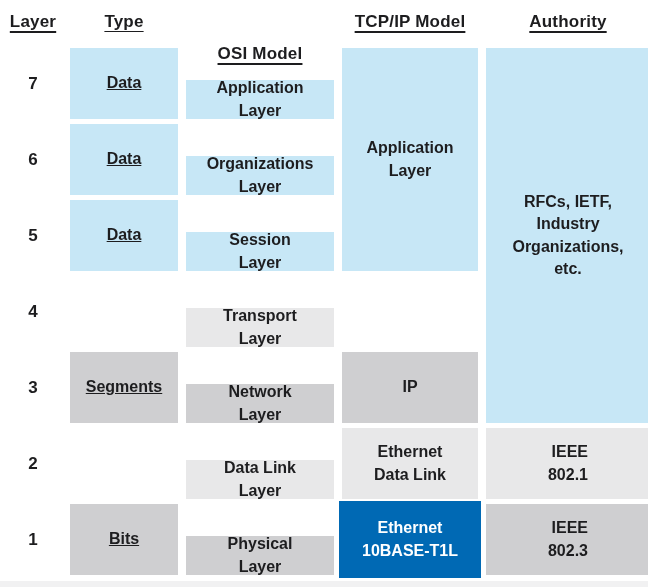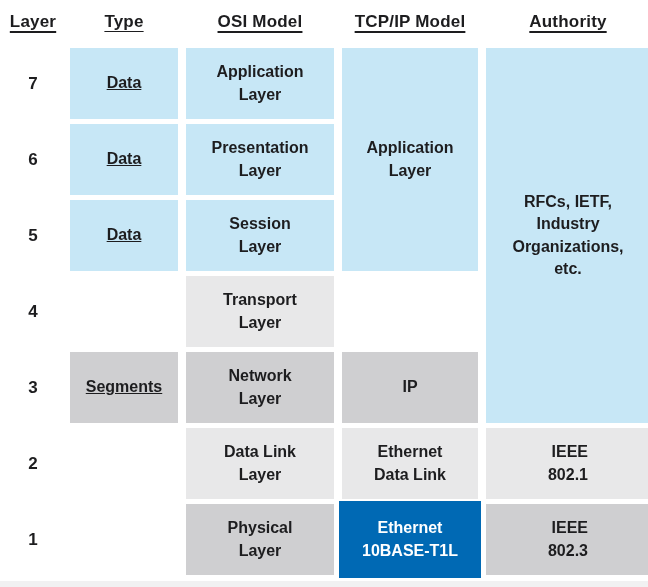--- a/index.html
+++ b/index.html
@@ -56,21 +56,21 @@
   .bg-gray-light { background: var(--light-gray, #e8e8e9); }
   .bg-gray-dark  { background: var(--dark-gray, #cfcfd1); }
   .bg-blue {
     background: var(--brand-blue, #0069b4);
     color: var(--white, #ffffff);
     margin: -3px;       
     z-index: 2;
   }
   .col1 { grid-column: 1; }
   .col2 { grid-column: 2; text-decoration: underline; }
-  .col3 { grid-column: 3; }
+  .col3 { grid-column: 3; margin-top: 32px; }
   .col4 { grid-column: 4; }
   .col5 { grid-column: 5; text-align: right; }
   .tcpip-merged { grid-column: 4; grid-row: 2 / span 3; }
   .auth-merged  { grid-column: 5; grid-row: 2 / span 5; }
   .bottom-strip {
     position: absolute;
     left: 0;
     bottom: 0;
     width: 648px;
     height: 6px;
@@ -95,21 +95,21 @@
 Layer</div>
     <div class="cell bg-blue-light tcpip-merged">Application
 Layer</div>
     <div class="cell bg-blue-light auth-merged">RFCs, IETF,
 Industry
 Organizations,
 etc.</div>
 
     <div class="cell layer-num col1">6</div>
     <div class="cell bg-blue-light col2">Data</div>
-    <div class="cell bg-blue-light col3">Presentation
+    <div class="cell bg-blue-light col3">Organizations
 Layer</div>
 
     <div class="cell layer-num col1">5</div>
     <div class="cell bg-blue-light col2">Data</div>
     <div class="cell bg-blue-light col3">Session
 Layer</div>
 
     <div class="cell layer-num col1">4</div>
     <div class="cell bg-gray-light col3">Transport
 Layer</div>
@@ -122,20 +122,21 @@
 
     <div class="cell layer-num col1">2</div>
     <div class="cell bg-gray-light col3">Data Link
 Layer</div>
     <div class="cell bg-gray-light col4">Ethernet
 Data Link</div>
     <div class="cell bg-gray-light col5">IEEE
 802.1</div>
 
     <div class="cell layer-num col1">1</div>
+    <div class="cell bg-gray-dark col2">Bits</div>
     <div class="cell bg-gray-dark col3">Physical
 Layer</div>
     <div class="cell bg-blue col4">Ethernet
 10BASE-T1L</div>
     <div class="cell bg-gray-dark col5">IEEE
 802.3</div>
 
   </div>
   <div class="bottom-strip"></div>
 </div>

